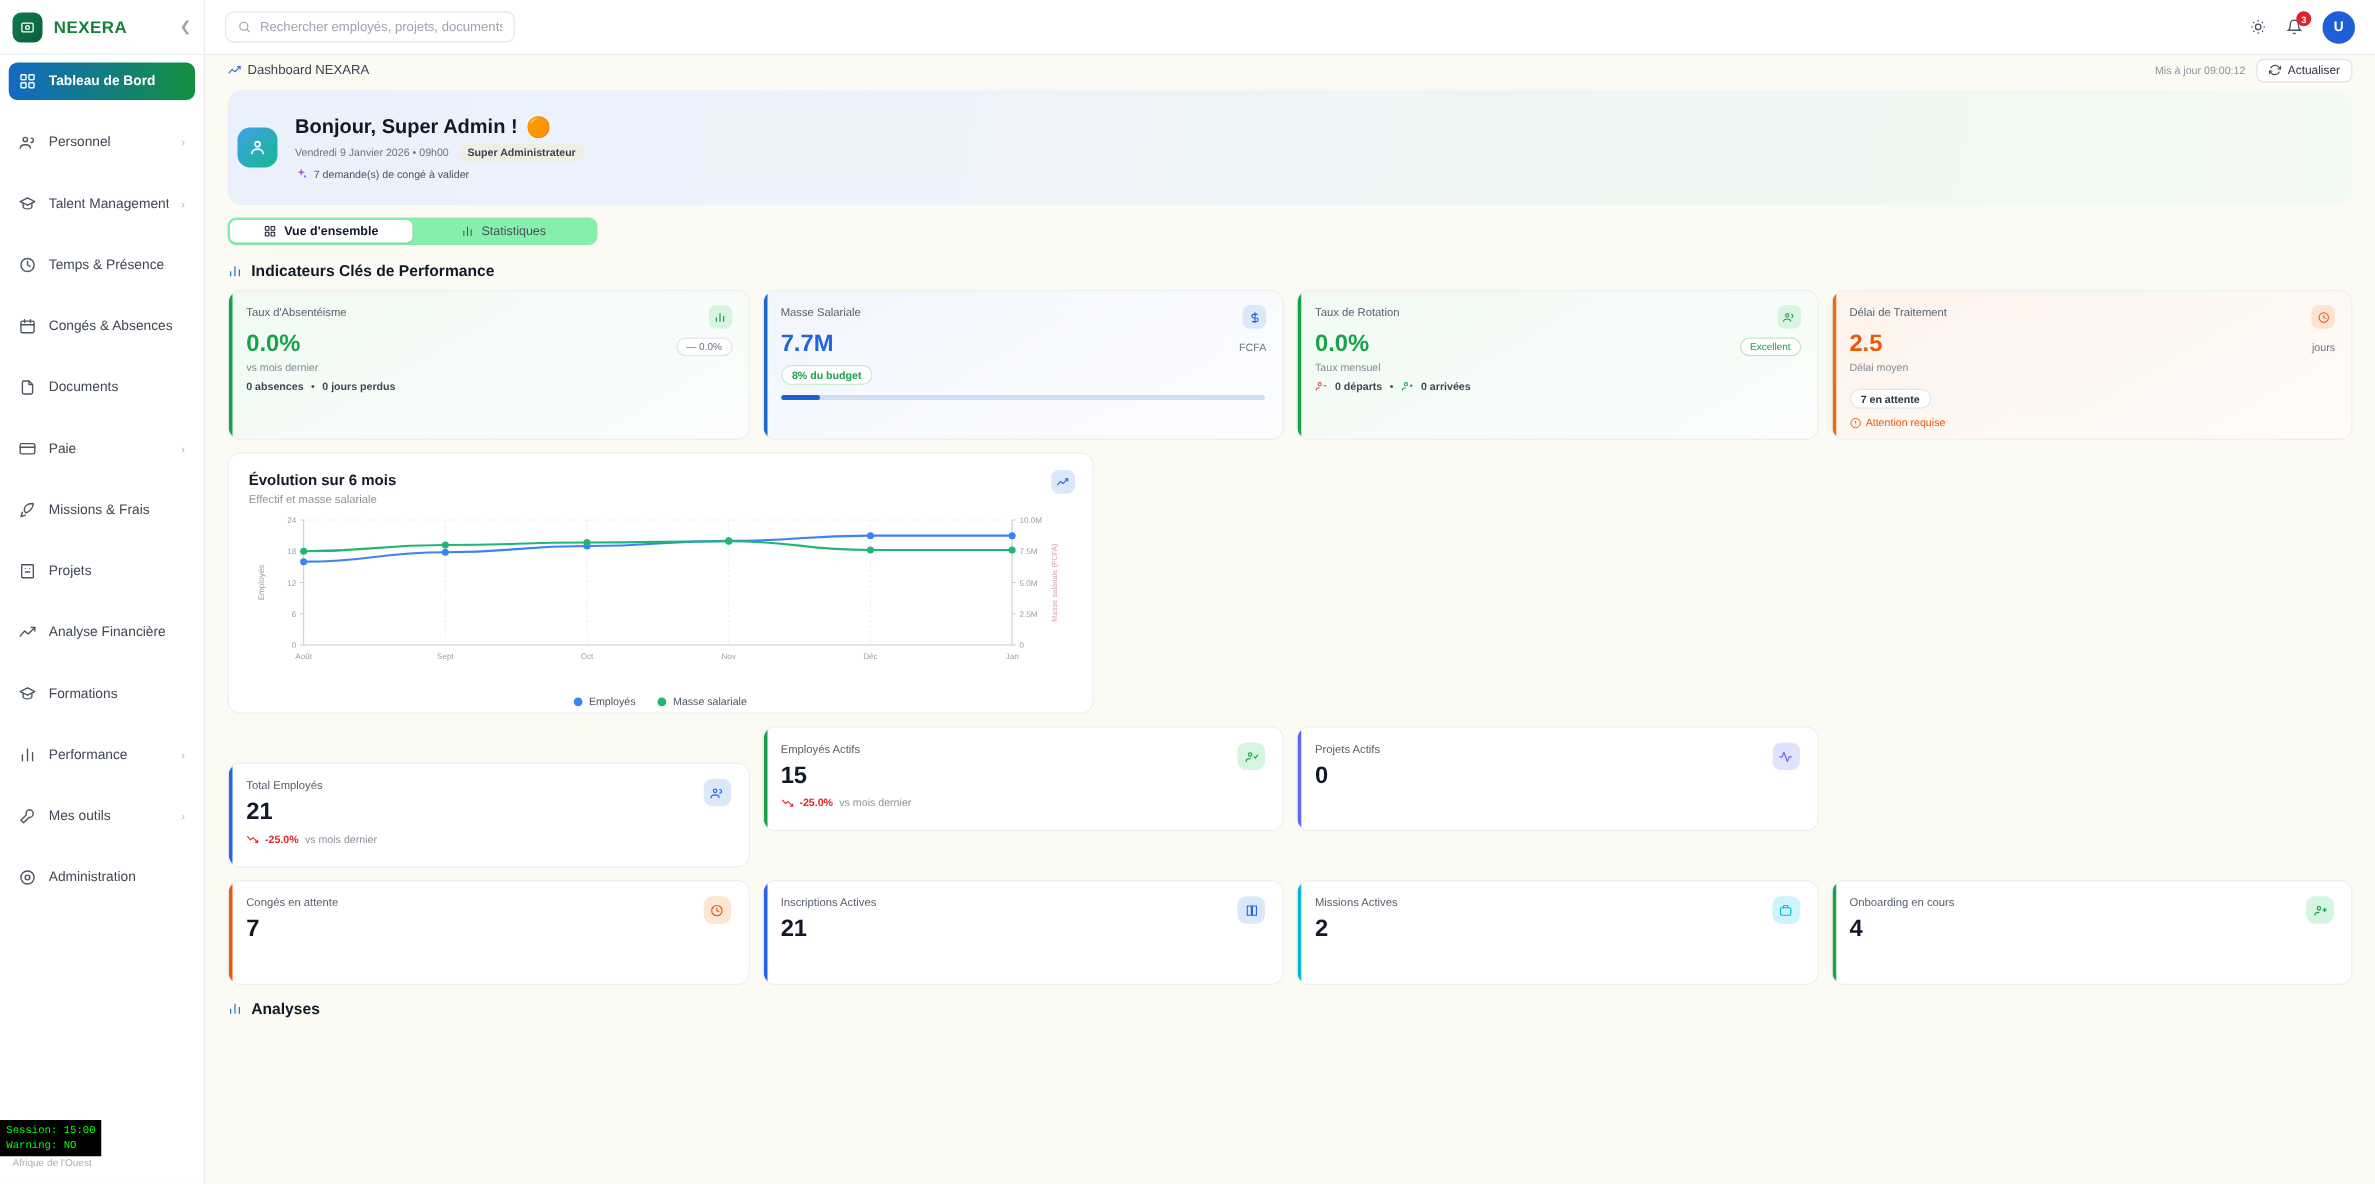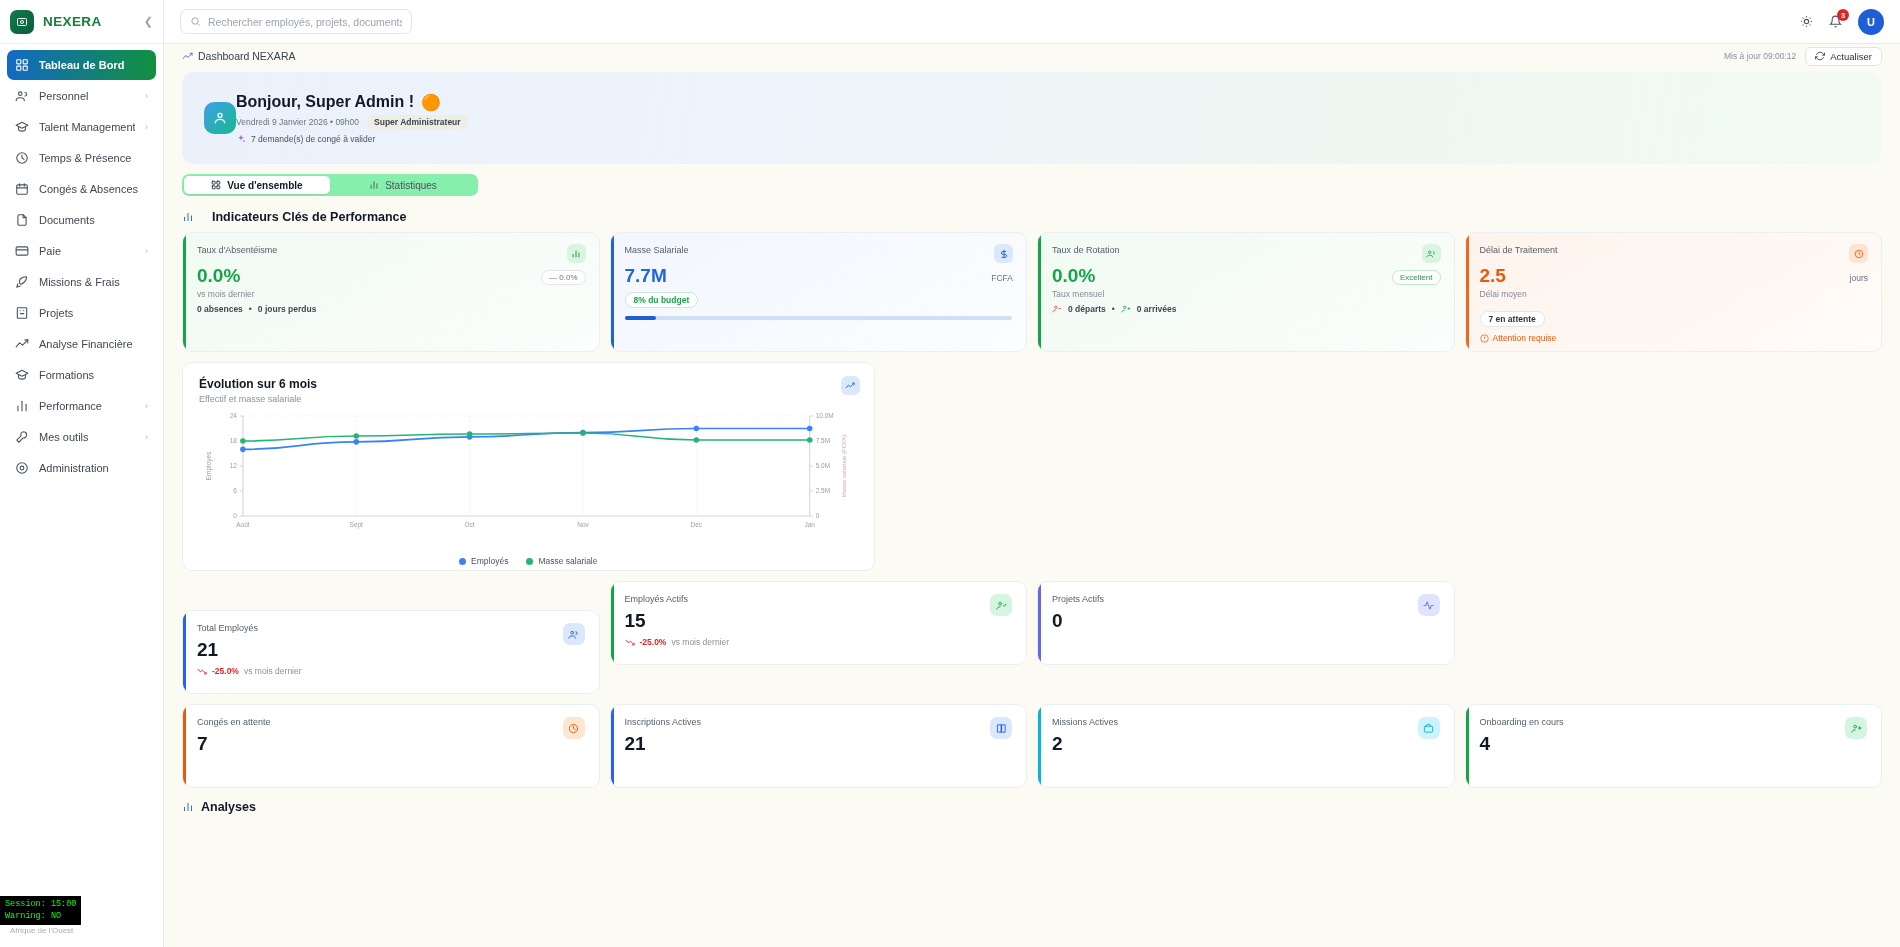--- a/index.html
+++ b/index.html
@@ -24,21 +24,21 @@
     padding: 0 10px; border-bottom: 1px solid #eef0f2;
   }
   .brand-logo {
     width: 24px; height: 24px; border-radius: 7px;
     background: linear-gradient(135deg,#0f7b4f,#0b5e3b);
     display: flex; align-items: center; justify-content: center;
     color: #fff; flex: 0 0 24px;
   }
   .brand-name { font-size: 13.5px; font-weight: 700; color: #15803d; letter-spacing: .4px; }
   .brand-collapse { margin-left: auto; color: #9aa3ad; font-size: 11px; cursor: pointer; }
-  .sb-nav { padding: 6px 7px; display: flex; flex-direction: column; gap: 1px; }
+  .sb-nav { padding: 6px 7px; display: flex; flex-direction: column; gap: 19px; }
   .sb-item {
     display: flex; align-items: center; gap: 10px;
     height: 30px; padding: 0 8px; border-radius: 7px;
     font-size: 11px; color: #3f4753; cursor: pointer;
   }
   .sb-item .sb-ico { width: 14px; height: 14px; flex: 0 0 14px; display:flex; align-items:center; justify-content:center; color:#4b5563; }
   .sb-item .sb-label { flex: 1; white-space: nowrap; overflow: hidden; }
   .sb-item .sb-chev { font-size: 9px; color: #b0b7bf; }
   .sb-item.active {
     background: linear-gradient(90deg,#1369c4 0%, #12903f 100%);
@@ -95,23 +95,23 @@
   .refresh-btn {
     display: flex; align-items: center; gap: 5px; border: 1px solid #e0e3e7;
     background: #fff; border-radius: 6px; padding: 3px 9px; font-size: 9.5px;
     color: #2c3440; cursor: pointer; font-family: inherit;
   }
 
   .content { flex: 1; padding: 4px 18px 0 18px; overflow: hidden; }
 
   
   .welcome {
-    height: 92px; border-radius: 12px; padding: 14px 22px;
+    height: 92px; border-radius: 12px; padding: 14px 8px;
     background: linear-gradient(100deg,#eaf1fb 0%, #eef4fb 35%, #eef7f1 72%, #f2faf3 100%);
-    display: flex; align-items: center; 
+    display: flex; align-items: center; gap: 14px;
   }
   .w-avatar {
     width: 32px; height: 32px; border-radius: 10px;
     background: linear-gradient(135deg,#3fa0e8,#17b890);
     display: flex; align-items: center; justify-content: center; color: #fff; flex: 0 0 32px;
   }
   .w-title { font-size: 16px; font-weight: 700; color: #111827; display: flex; align-items: center; gap: 7px; }
   .w-sub { display: flex; align-items: center; gap: 8px; margin-top: 3px; }
   .w-date { font-size: 8.5px; color: #6b7480; }
   .w-role {
@@ -125,21 +125,21 @@
     margin-top: 10px; width: 296px; height: 22px; background: #86efac;
     border-radius: 7px; display: flex; padding: 2px;
   }
   .tab {
     flex: 1; display: flex; align-items: center; justify-content: center; gap: 6px;
     font-size: 10px; color: #4a5260; border-radius: 5px; cursor: pointer;
   }
   .tab.active { background: #fff; color: #111827; font-weight: 600; box-shadow: 0 1px 2px rgba(0,0,0,.08); }
 
   .section-title {
-    display: flex; align-items: center; gap: 18px;
+    display: flex; align-items: center; gap: 7px;
     font-size: 12.5px; font-weight: 700; color: #111827; margin: 14px 0 8px;
   }
 
   
   .kpi-row { display: grid; grid-template-columns: repeat(4,1fr); gap: 10px; }
   .kpi {
     height: 120px; border-radius: 10px; padding: 12px 14px;
     position: relative; overflow: hidden; border: 1px solid #eceff2; background: #fff;
   }
   .kpi::before { content:""; position:absolute; left:0; top:0; bottom:0; width:3px; border-radius: 10px 0 0 10px; }

